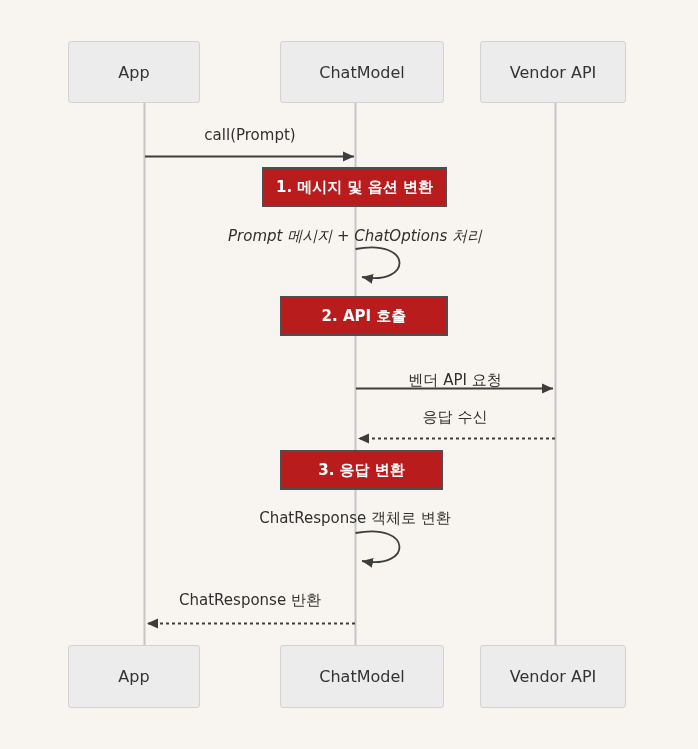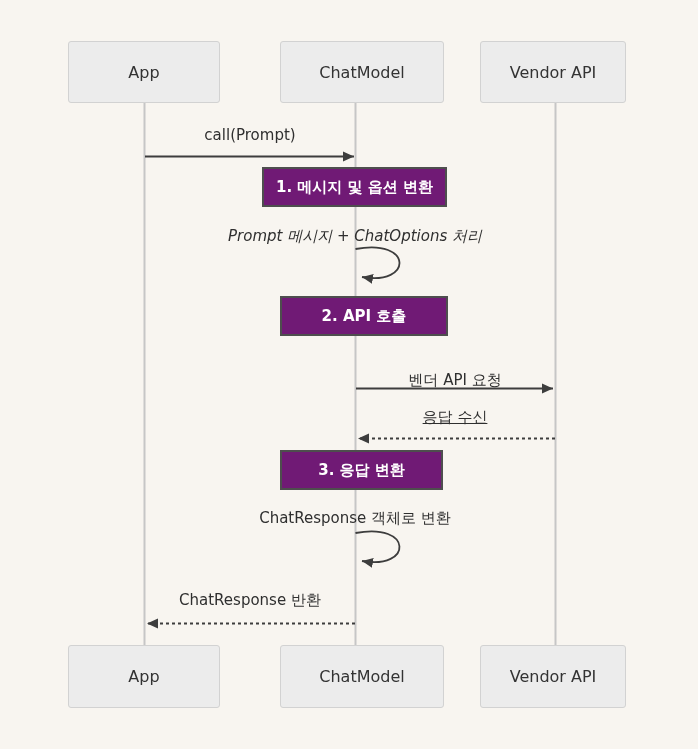--- a/index.html
+++ b/index.html
@@ -23,34 +23,34 @@
     background: #ececec;
     border: 1px solid #d2d2d2;
     border-radius: 3px;
     color: #333333;
     font-size: 16px;
     box-sizing: border-box;
     height: 62px;
   }
   .actor.row-top { top: 41px; }
   .actor.row-bottom { top: 645px; height: 63px; }
-  .actor.col-app { left: 68px; width: 152px; }
+  .actor.col-app { left: 68px; width: 132px; }
   .actor.col-chatmodel { left: 280px; width: 164px; }
   .actor.col-vendor { left: 480px; width: 146px; }
   .msg-label {
     position: absolute;
     transform: translateX(-50%);
     white-space: nowrap;
     font-size: 15px;
     color: #2f2f2f;
   }
   .note {
     position: absolute;
     display: flex; align-items: center; justify-content: center;
-    background: #701a75;
+    background: #b91c1c;
     border: 2px solid #4e4e4e;
     color: #ffffff;
     font-size: 15px;
     font-weight: bold;
     box-sizing: border-box;
     white-space: nowrap;
   }
 </style>
 </head>
 <body>
@@ -81,21 +81,21 @@
     <line x1="355" y1="623.5" x2="147" y2="623.5" stroke="#3d3d3d" stroke-width="2" stroke-dasharray="3,3" marker-end="url(#ah)"></line>
   </svg>
 
   <div class="actor row-top col-app">App</div>
   <div class="actor row-top col-chatmodel">ChatModel</div>
   <div class="actor row-top col-vendor">Vendor API</div>
 
   <div class="msg-label" style="left:250px; top:126px;text-align:center;">call(Prompt)</div>
   <div class="msg-label" style="left:355px; top:227px;font-style:italic;">Prompt 메시지 + ChatOptions 처리</div>
   <div class="msg-label" style="left:455px; top:371px;">벤더 API 요청</div>
-  <div class="msg-label" style="left:455px; top:408px;text-decoration:underline;">응답 수신</div>
+  <div class="msg-label" style="left:455px; top:408px;">응답 수신</div>
   <div class="msg-label" style="left:250px; top:591px;">ChatResponse 반환</div>
   <div class="msg-label" style="left:355px; top:509px;">ChatResponse 객체로 변환</div>
 
   <div class="note" style="left:262px; top:167px; width:185px; height:40px;">1. 메시지 및 옵션 변환</div>
   <div class="note" style="left:280px; top:296px; width:168px; height:40px;">2. API 호출</div>
   <div class="note" style="left:280px; top:450px; width:163px; height:40px;">3. 응답 변환</div>
 
   <div class="actor row-bottom col-app">App</div>
   <div class="actor row-bottom col-chatmodel">ChatModel</div>
   <div class="actor row-bottom col-vendor">Vendor API</div>

